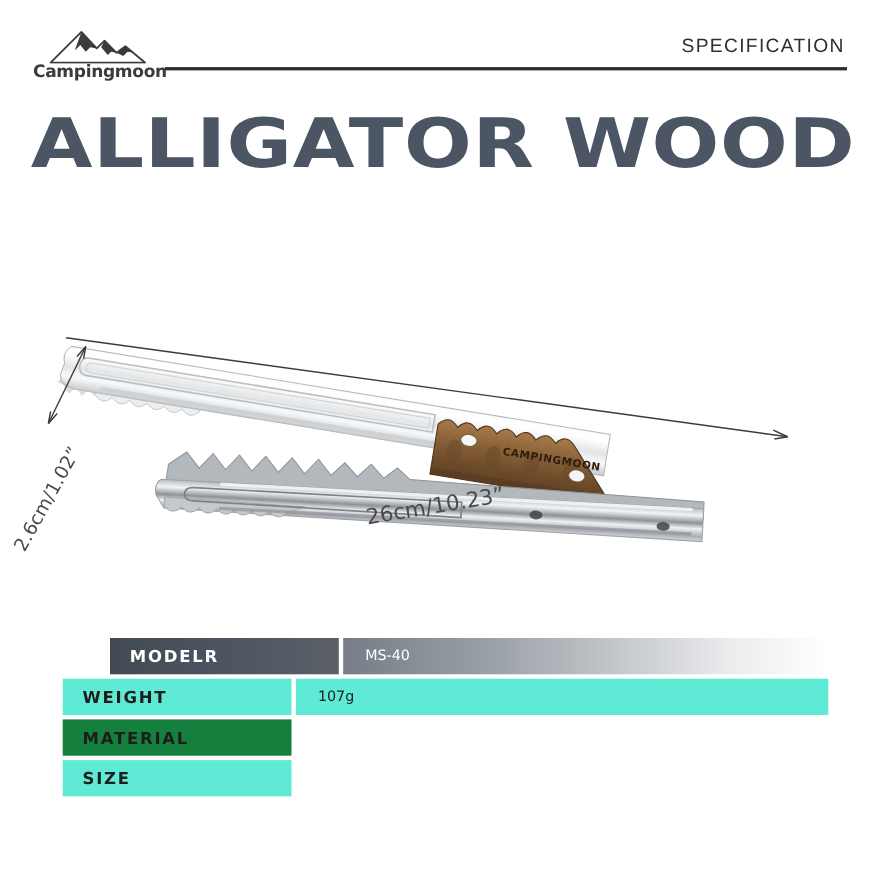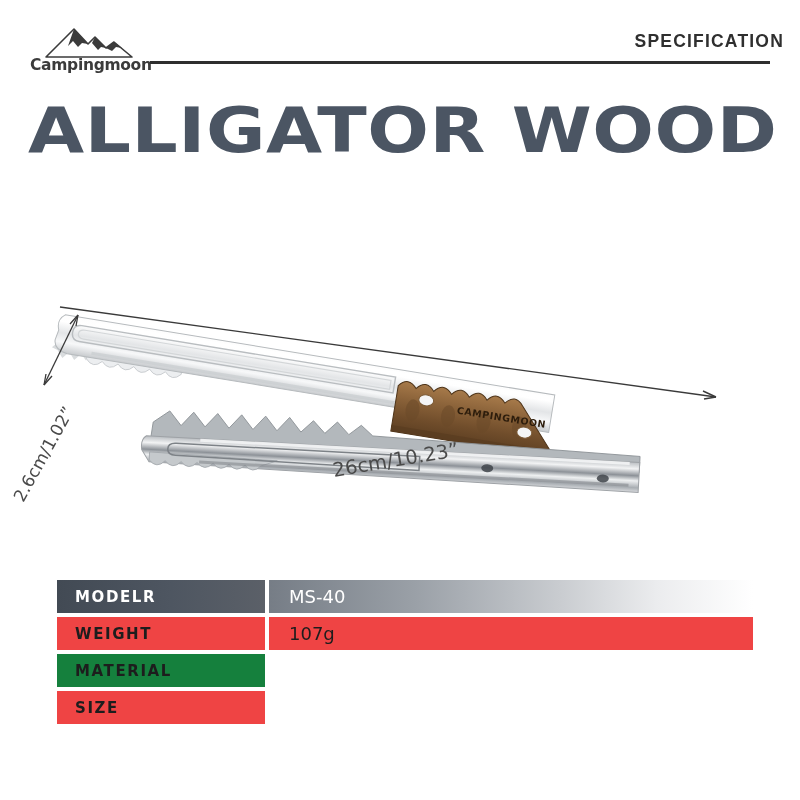--- a/index.html
+++ b/index.html
@@ -17,23 +17,23 @@
   #logo { position: absolute; left: 30px; top: 26px; width: 118px; height: 50px; }
   #logo-mountain { position: absolute; left: 14px; top: 0; width: 90px; height: 32px; }
   #logo-word {
     position: absolute; left: 0; top: 30px; width: 118px;
     font-family: "DejaVu Sans", sans-serif;
     font-size: 15.5px; font-weight: 700; color: #3b3b3b;
     letter-spacing: -0.3px; line-height: 18px; white-space: nowrap;
   }
 
   #spec-label {
-    position: absolute; right: 16px; top: 31px;
+    position: absolute; right: 32px; top: 31px;
     font-size: 17.5px; color: #2f2f2f; letter-spacing: 1.2px;
-    font-weight: 700; white-space: nowrap;
+    font-weight: 400; white-space: nowrap;
   }
   #header-rule {
     position: absolute; left: 150px; top: 61px; width: 620px; height: 2.6px;
     background: #2e2e2e;
   }
 
   
   #title {
     position: absolute; left: 28px; top: 95px; width: 748px;
     font-family: "DejaVu Sans", sans-serif;
@@ -73,29 +73,30 @@
     display: flex; align-items: center;
     padding-left: 18px;
     font-size: 15px; font-weight: 700; letter-spacing: 1.6px;
     color: #1d1d1d; background: #15803d;
     font-family: "DejaVu Sans", sans-serif;
   }
   .cell-value {
     flex: 1; height: 33px;
     display: flex; align-items: center;
     padding-left: 20px;
-    font-size: 18px; color: #1d1d1d; background: #f1f1f1;
+    font-size: 13px; color: #1d1d1d; background: #f1f1f1;
     margin-left: 4px;
     font-family: "DejaVu Sans", sans-serif;
   }
-  .row.alt .cell-label, .row.alt .cell-value { background: #ef4444; }
+  .row.alt .cell-label, .row.alt .cell-value { background: #5eead4; }
 
   .row.header .cell-label {
     color: #ffffff;
     background: linear-gradient(to right, #424a54 0%, #4e5661 55%, #5b6068 100%);
+    margin-left: 43px;
   }
   .row.header .cell-value {
     color: #ffffff;
     background: linear-gradient(to right, #767d86 0%, #9aa0a7 30%, #c9ccd0 60%, #ebecee 80%, #ffffff 100%);
   }
 </style>
 </head>
 <body>
 
 <div id="page">

